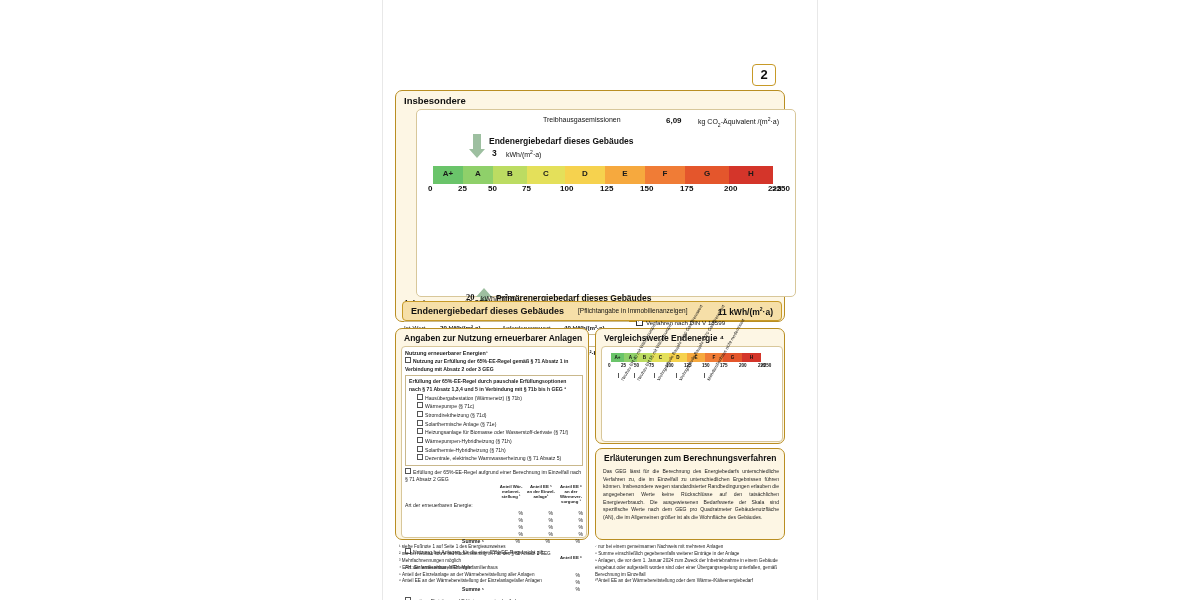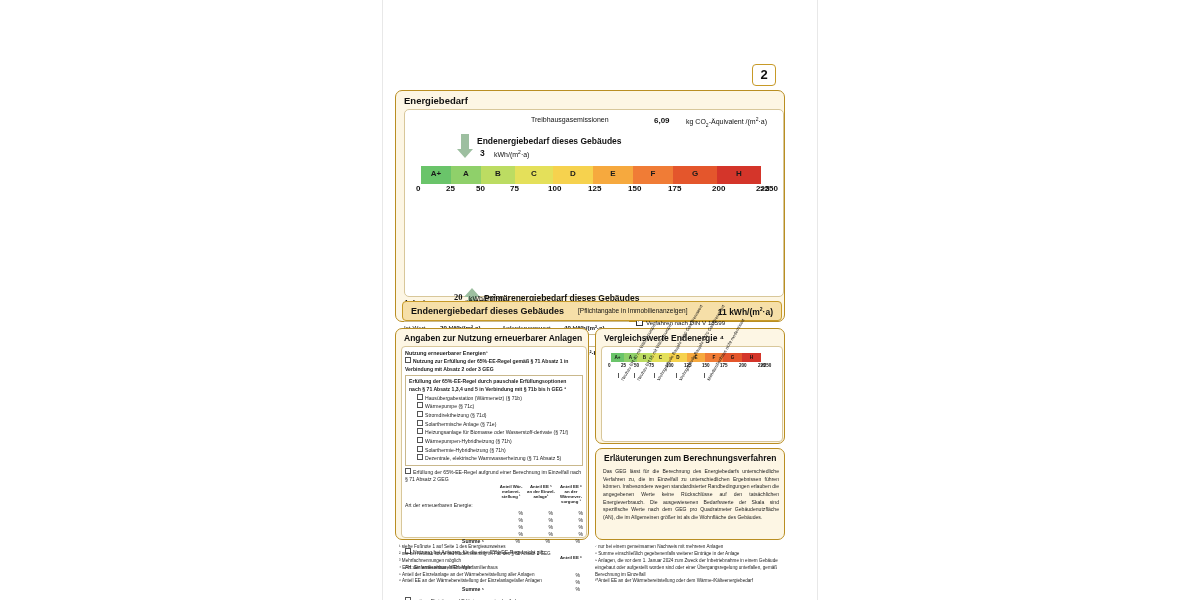--- a/index.html
+++ b/index.html
@@ -28,21 +28,21 @@
   .bar2 .h{position:absolute;left:10px;top:5px;font-size:10.5px;font-weight:bold;color:#222;}
   .bar2 .reg{position:absolute;left:196px;top:7px;font-size:6.5px;font-weight:bold;}
   .bar2 .regv{position:absolute;left:293px;top:7px;font-size:6.5px;}
   .pagenum{position:absolute;left:369px;top:64px;width:22px;height:20px;border:1px solid #c79a28;border-radius:4px;background:#fff;
     font-size:13px;font-weight:bold;text-align:center;line-height:20px;}
 
   
   .mainbox{left:12px;top:90px;width:390px;height:232px;background:#fdf6e4;}
   .mainbox .cap{position:absolute;left:8px;top:4px;font-size:9.5px;font-weight:bold;}
 
-  .inner{position:absolute;left:8px;top:18px;width:378px;height:186px;background:#ffffff;border:1px solid #d8c79a;border-radius:5px;}
+  .inner{position:absolute;left:20px;top:18px;width:378px;height:186px;background:#ffffff;border:1px solid #d8c79a;border-radius:5px;}
 
   .thg{position:absolute;left:126px;top:6px;font-size:7px;}
   .thgv{position:absolute;left:249px;top:6px;font-size:8px;font-weight:bold;}
   .thgu{position:absolute;left:281px;top:6px;font-size:7px;}
   .thgu sub{font-size:5px;}
   .thgu sup{font-size:5px;}
 
   .lblA{position:absolute;left:72px;top:26px;font-size:8.5px;font-weight:bold;}
   .valA{position:absolute;left:75px;top:38px;font-size:8.5px;font-weight:bold;}
   .valAu{position:absolute;left:89px;top:39px;font-size:7px;}
@@ -133,21 +133,21 @@
 </head>
 <body>
 
 <div class="page">
 <div class="sheet">
 
 
   <div class="pagenum">2</div>
 
   <div class="box mainbox">
-    <div class="cap">Energiebedarf</div>
+    <div class="cap">Insbesondere</div>
 
     <div class="inner">
       <div class="thg">Treibhausgasemissionen</div>
       <div class="thgv">6,09</div>
       <div class="thgu">kg CO<sub>2</sub>-Äquivalent /(m<sup>2</sup>·a)</div>
 
       <div class="arrow-down"></div>
       <div class="lblA">Endenergiebedarf dieses Gebäudes</div>
       <div class="valA">3</div>
       <div class="valAu">kWh/(m<sup>2</sup>·a)</div>

